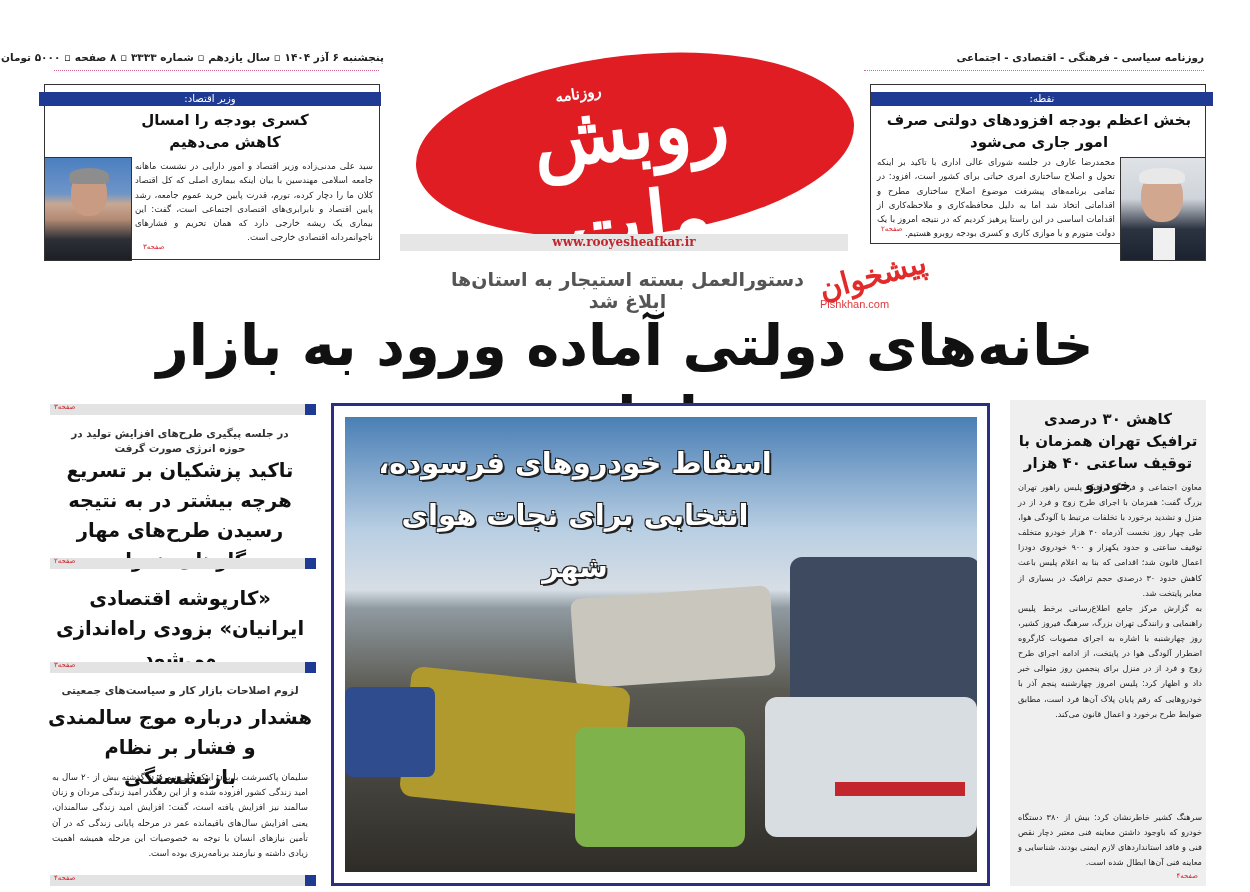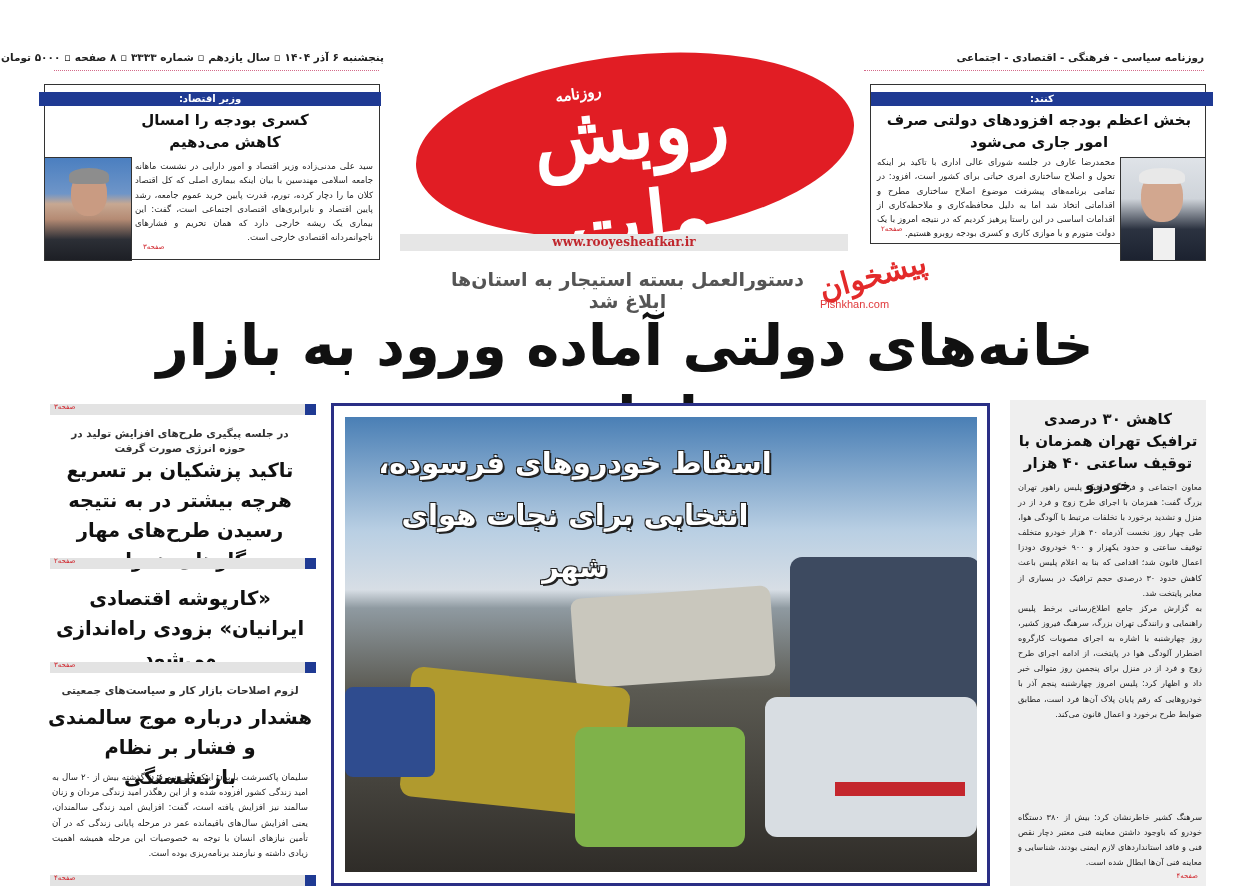--- a/index.html
+++ b/index.html
@@ -10,21 +10,21 @@
 
   
   .meta-line { position: absolute; top: 51px; font-size: 10.5px; font-weight: bold; color: #222; white-space: nowrap; }
   .meta-left { left: 54px; width: 330px; text-align: left; }
   .meta-right { right: 46px; width: 360px; text-align: right; }
   .dotted { position: absolute; top: 70px; height: 0; border-top: 1px dotted #d46a8a; }
 
   
   .topbox { position: absolute; top: 84px; border: 1px solid #333; background: #fff; }
   .topbox .band { position: absolute; top: 7px; height: 14px; background: #1f3a93; color: #fff;
-                  font-size: 10px; font-weight: bold; text-align: center; line-height: 14px; }
+                  font-size: 10px; font-weight: normal; text-align: center; line-height: 14px; }
   .topbox h2 { position: absolute; font-size: 15px; font-weight: 900; text-align: center; line-height: 22px; color: #111; }
   .topbox p { position: absolute; font-size: 8.6px; line-height: 14.3px; text-align: justify; color: #222; }
   .topbox .page-ref { color: #d0232a; font-size: 7px; }
   .photo { position: absolute; border: 1px solid #333; overflow: hidden; }
 
   
   .logo-wrap { position: absolute; left: 405px; top: 45px; width: 460px; height: 205px; }
   .logo-oval { position: absolute; left: 10px; top: 10px; width: 440px; height: 180px; border-radius: 50%;
                background: #e11d24; transform: rotate(-6deg); }
   .logo-text { position: absolute; left: 60px; top: 40px; width: 340px; text-align: center; font-size: 78px;
@@ -76,21 +76,21 @@
   <h2 style="left:80px;top:24px;width:200px;">کسری بودجه را امسال کاهش می‌دهیم</h2>
   <p style="left:90px;top:74px;width:238px;">سید علی مدنی‌زاده وزیر اقتصاد و امور دارایی در نشست ماهانه جامعه اسلامی مهندسین با بیان اینکه بیماری اصلی که کل اقتصاد کلان ما را دچار کرده، تورم، قدرت پایین خرید عموم جامعه، رشد پایین اقتصاد و نابرابری‌های اقتصادی اجتماعی است، گفت: این بیماری یک ریشه خارجی دارد که همان تحریم و فشارهای ناجوانمردانه اقتصادی خارجی است.</p>
   <span class="abs page-ref" style="left:98px;top:158px;">صفحه۳</span>
 </div>
 <div class="photo" style="left:44px;top:157px;width:88px;height:104px;background:linear-gradient(180deg,#4b7fc0 0%,#6e95c8 35%,#c7a892 45%,#b58b74 60%,#2c2f36 80%,#1d1f25 100%);">
   <div class="abs" style="left:26px;top:14px;width:36px;height:44px;border-radius:45%;background:#c99b82;"></div>
   <div class="abs" style="left:24px;top:10px;width:40px;height:16px;border-radius:50% 50% 20% 20%;background:#8d8d8d;"></div>
 </div>
 
 <div class="topbox" style="left:870px;width:336px;height:160px;">
-  <div class="band" style="left:0;width:342px;">کنند:</div>
+  <div class="band" style="left:0;width:342px;">نقطه:</div>
   <h2 style="left:8px;top:24px;width:320px;">بخش اعظم بودجه افزود‌های دولتی صرف امور جاری می‌شود</h2>
   <p style="left:6px;top:70px;width:238px;">محمدرضا عارف در جلسه شورای عالی اداری با تاکید بر اینکه تحول و اصلاح ساختاری امری حیاتی برای کشور است، افزود: در تمامی برنامه‌های پیشرفت موضوع اصلاح ساختاری مطرح و اقداماتی اتخاذ شد اما به دلیل محافظه‌کاری و ملاحظه‌کاری از اقدامات اساسی در این راستا پرهیز کردیم که در نتیجه امروز با یک دولت متورم و با موازی کاری و کسری بودجه روبرو هستیم.</p>
   <span class="abs page-ref" style="left:10px;top:140px;">صفحه۲</span>
 </div>
 <div class="photo" style="left:1120px;top:157px;width:86px;height:104px;background:linear-gradient(180deg,#dfe3e8 0%,#cfd4da 40%,#2b3240 70%,#1c2230 100%);">
   <div class="abs" style="left:20px;top:14px;width:42px;height:50px;border-radius:45%;background:#d2a78f;"></div>
   <div class="abs" style="left:18px;top:10px;width:46px;height:16px;border-radius:50% 50% 20% 20%;background:#e8e8e8;"></div>
   <div class="abs" style="left:32px;top:70px;width:22px;height:34px;background:#f0f0f0;"></div>
 </div>
 

